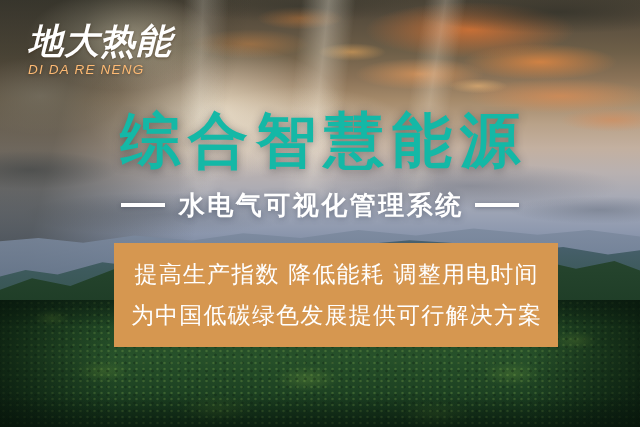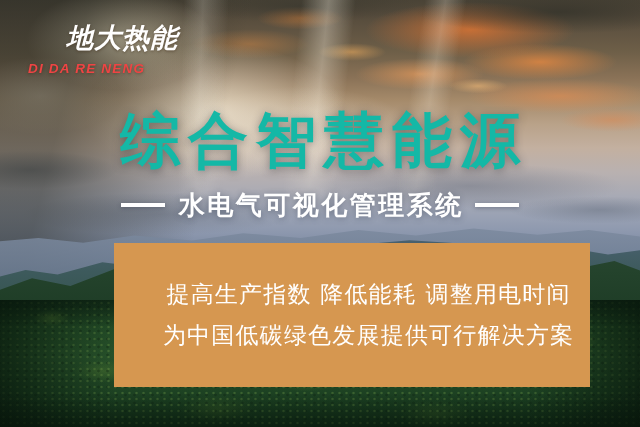--- a/index.html
+++ b/index.html
@@ -151,38 +151,37 @@
 
   
   .logo {
     position: absolute;
     left: 28px;
     top: 24px;
     width: 150px;
   }
   .logo-cn {
     font-family: "DejaVu Sans", "Liberation Sans", sans-serif;
-    font-size: 27px;
+    font-size: 35px;
     font-weight: bold;
     font-style: italic;
     letter-spacing: 1px;
     color: #ffffff;
     line-height: 1;
     white-space: nowrap;
     text-shadow: 0 1px 3px rgba(60,40,20,0.55);
-    text-align: right;
   }
   .logo-en {
-    margin-top: 11px;
+    margin-top: 4px;
     font-family: "Liberation Sans", sans-serif;
     font-size: 13.5px;
-    font-weight: bold;
+    font-weight: normal;
     font-style: italic;
     letter-spacing: 1.2px;
-    color: #ef4444;
+    color: #fdba74;
     line-height: 1;
     white-space: nowrap;
     text-shadow: 0 1px 3px rgba(60,40,20,0.5);
   }
 
   
   .headline {
     position: absolute;
     left: 0;
     top: 108px;
@@ -227,28 +226,27 @@
     white-space: nowrap;
     text-shadow: 0 1px 6px rgba(40,50,70,0.45);
   }
 
   
   .callout {
     position: absolute;
     left: 114px;
     top: 243px;
     width: 444px;
-    height: 144px;
+    height: 104px;
     background: #d69750;
     display: flex;
     flex-direction: column;
     align-items: center;
     justify-content: center;
     gap: 15px;
-    padding-left: 32px;
   }
   .callout-line {
     font-family: "DejaVu Sans", "Liberation Sans", sans-serif;
     font-size: 23px;
     font-weight: normal;
     letter-spacing: 1.2px;
     text-indent: 1.2px;
     color: #ffffff;
     line-height: 1.12;
     white-space: nowrap;

